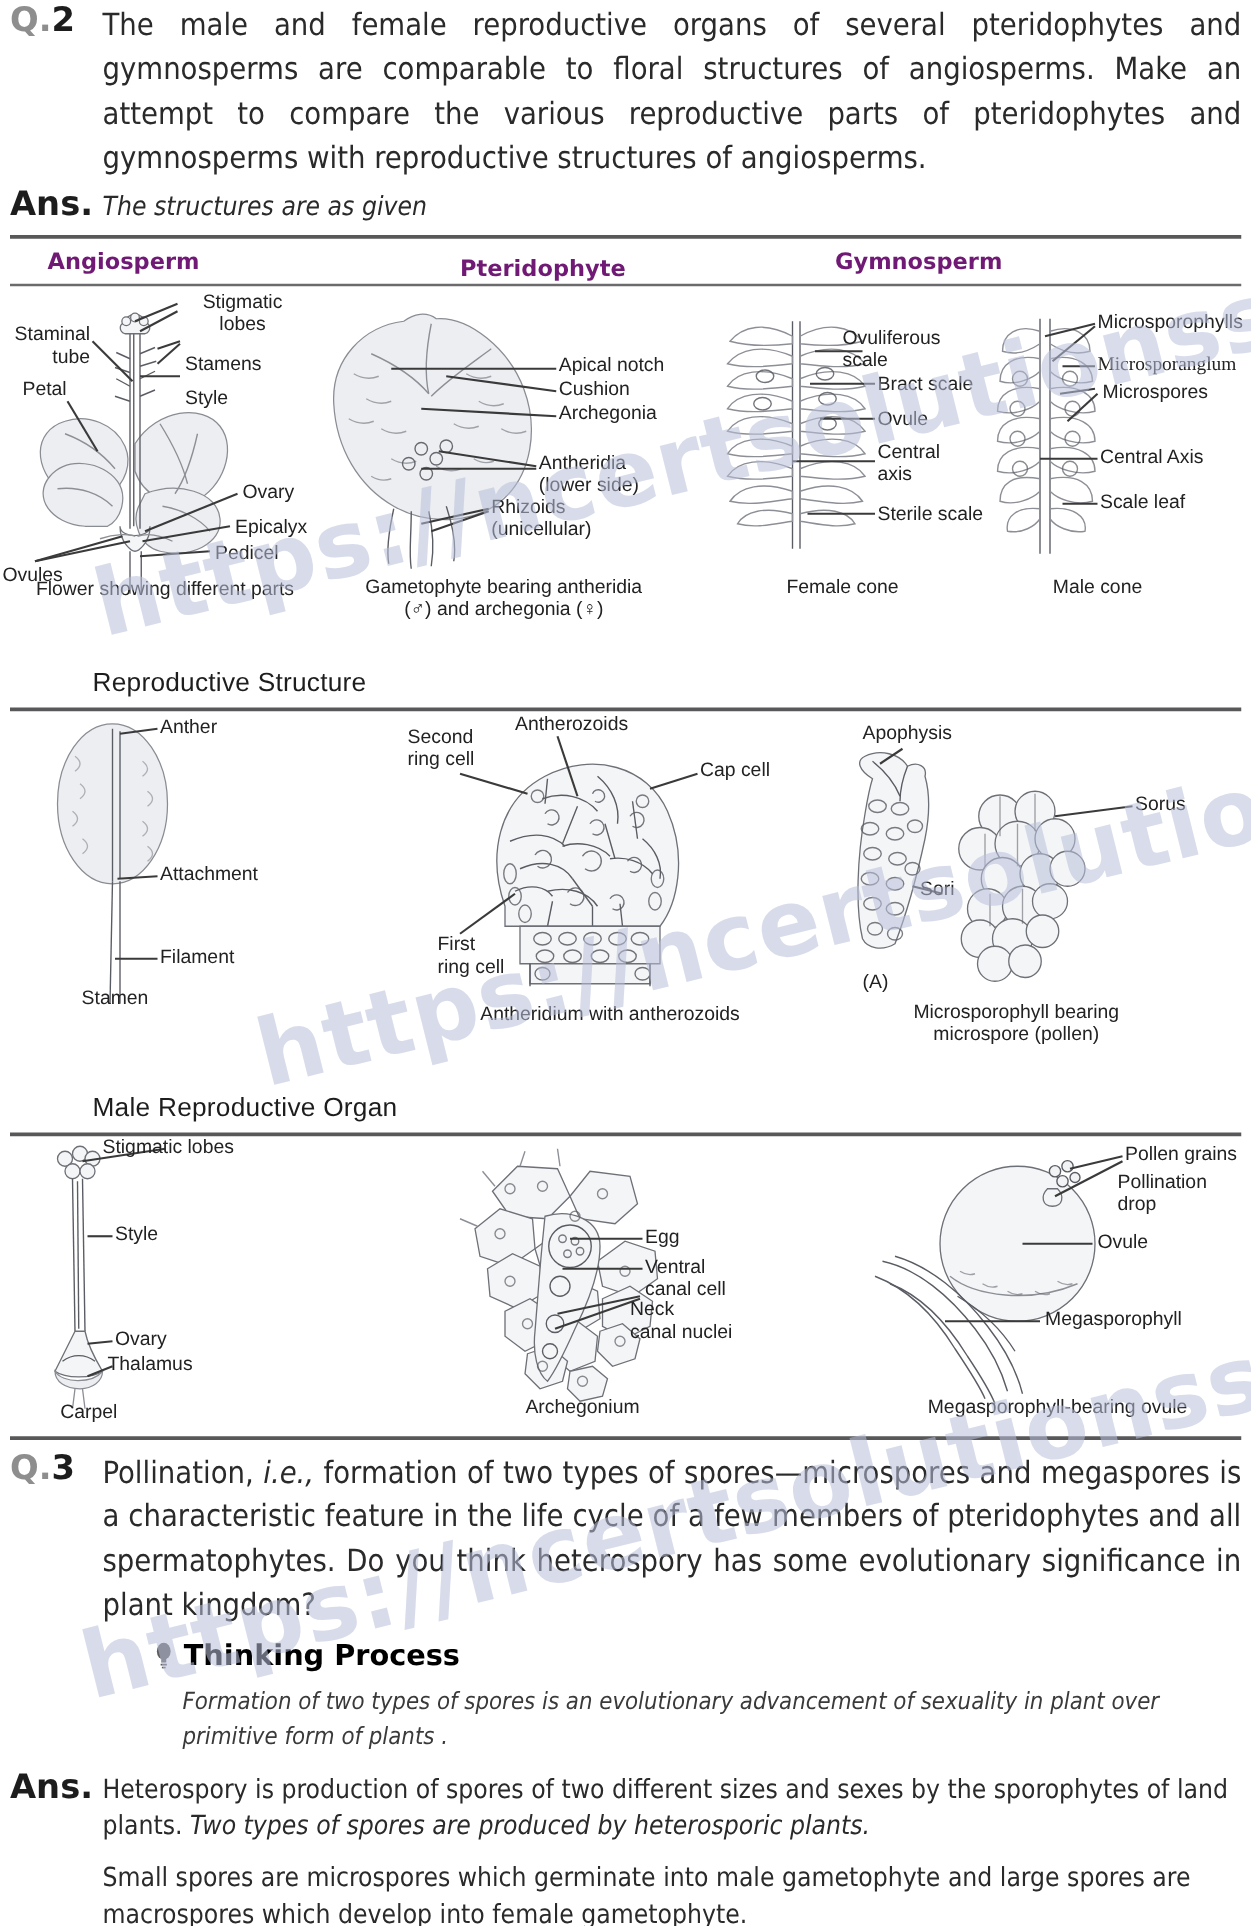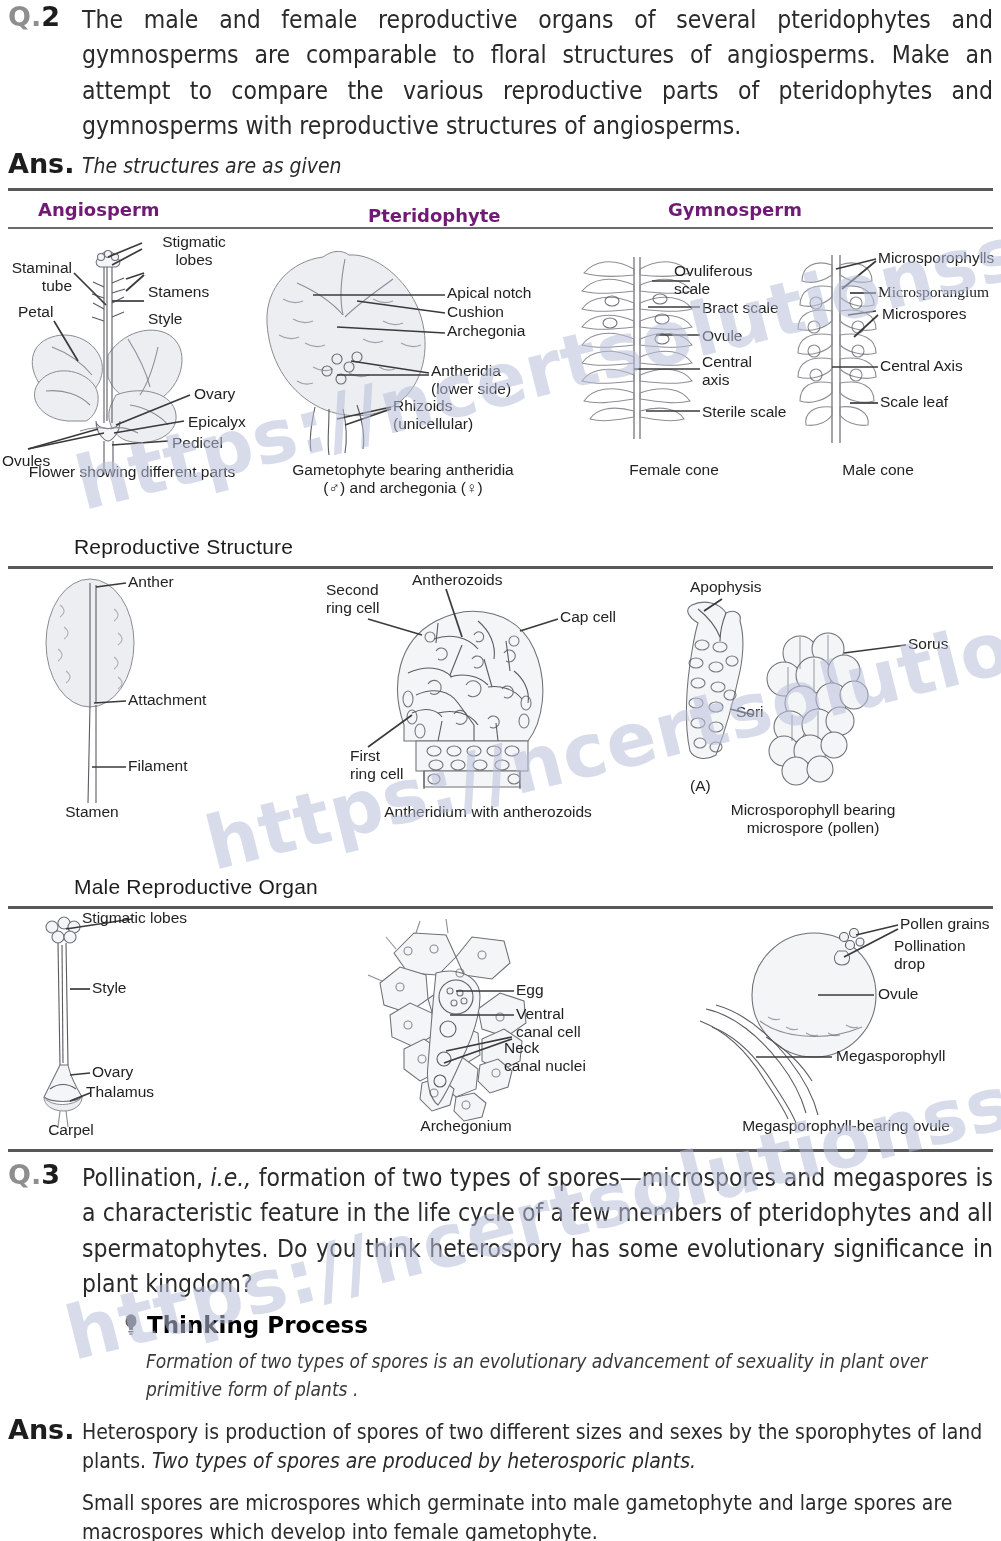--- a/index.html
+++ b/index.html
@@ -398,21 +398,21 @@
         <path class="art2" d="M78 130 L78 228"></path>
       </svg>
       <svg width="250" height="250" viewBox="0 0 250 250" style="position:absolute;left:0;top:0">
         <path class="ln" d="M78 12 L108 8"></path>
         <path class="ln" d="M76 128 L108 126"></path>
         <path class="ln" d="M74 192 L108 192"></path>
       </svg>
       <div class="lbl" style="left:110px; top:-2px;">Anther</div>
       <div class="lbl" style="left:110px; top:116px;">Attachment</div>
       <div class="lbl" style="left:110px; top:182px;">Filament</div>
-      <div class="cap" style="left:14px; top:228px; width:120px;">Stamen</div>
+      <div class="cap" style="left:14px; top:215px; width:120px;">Stamen</div>
     </div>
 
     <div class="fig" style="left:330px; top:6px; width:320px; height:290px;">
       <svg width="320" height="250" viewBox="0 0 320 250">
         <path class="artf" d="M66 150 C52 110 60 66 98 46 C136 26 180 38 196 74 C212 110 204 148 190 166 L66 166 Z"></path>
         <g class="art2">
           <path d="M78 120 C96 112 112 116 120 128"></path>
           <path d="M96 64 C112 58 130 62 140 74"></path>
           <path d="M140 46 C152 56 158 70 156 84"></path>
           <path d="M70 98 C88 90 104 92 114 102"></path>

